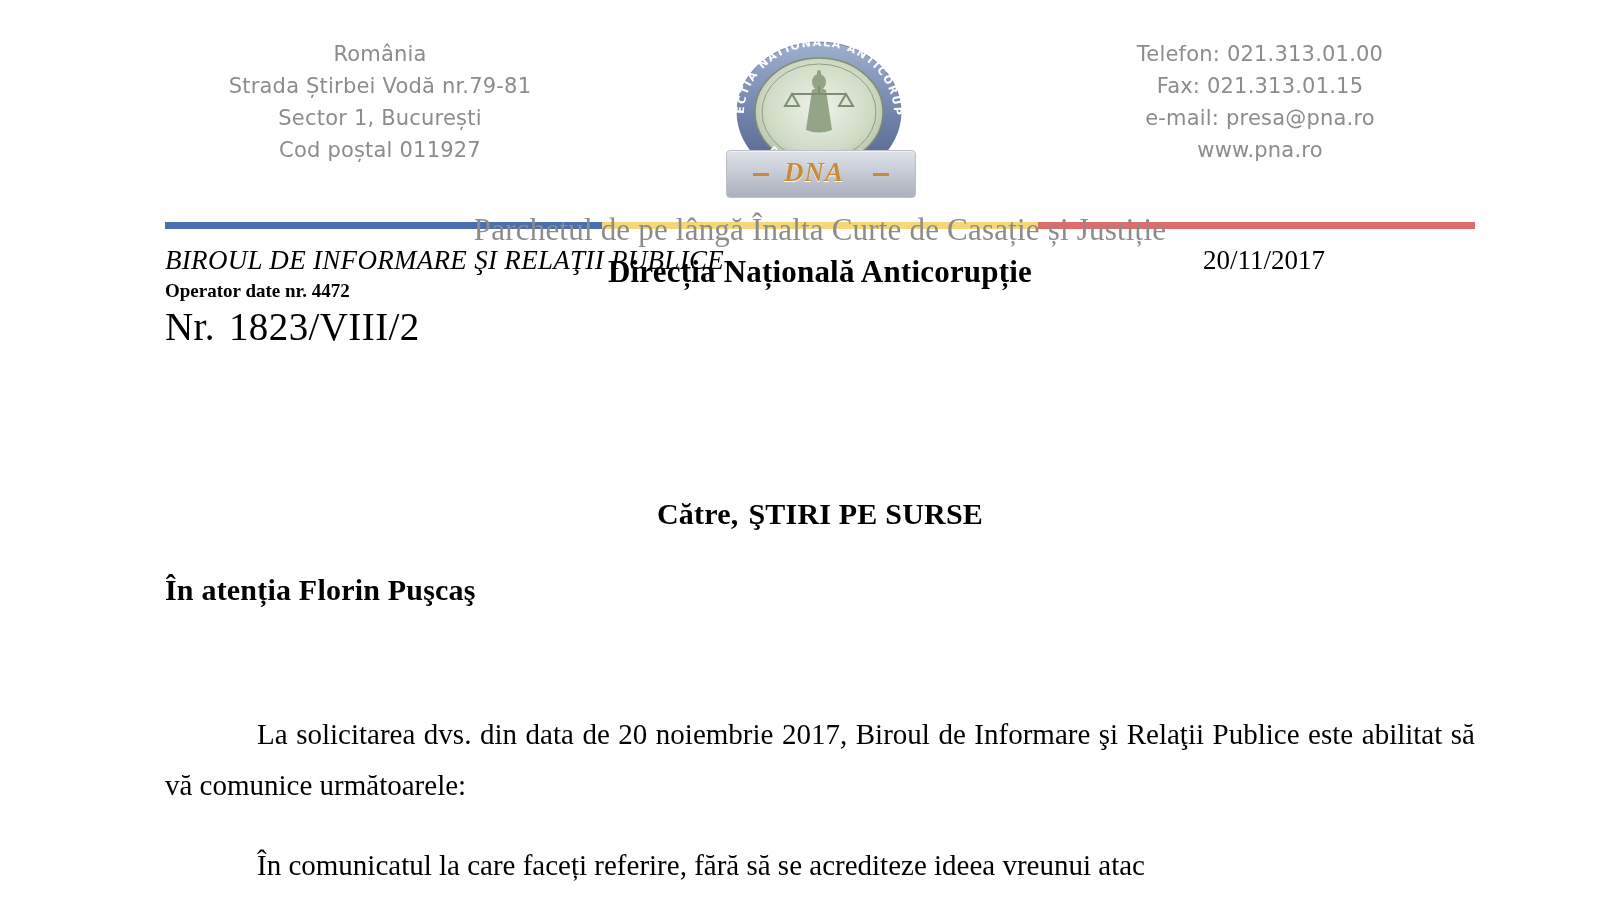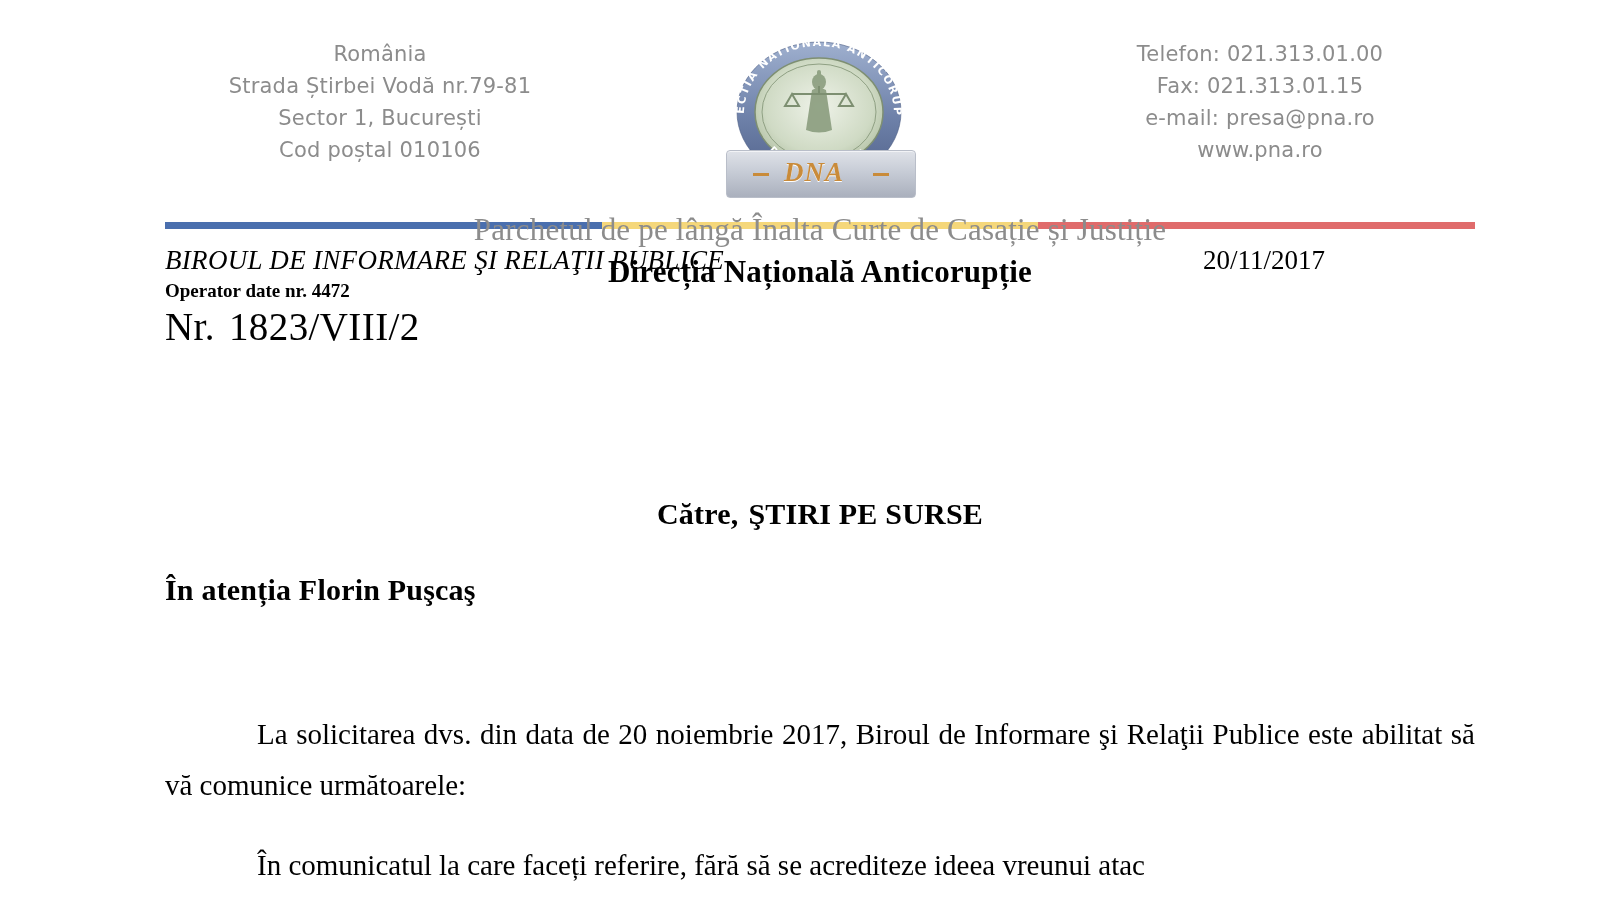--- a/index.html
+++ b/index.html
@@ -224,21 +224,21 @@
 
 <div class="page">
 
   <div class="letterhead">
     <div class="lh-cols">
 
       <div class="lh-left">
         <div>România</div>
         <div>Strada Știrbei Vodă nr.79-81</div>
         <div>Sector 1, București</div>
-        <div>Cod poștal 010106</div>
+        <div>Cod poștal 011927</div>
       </div>
 
       <div class="lh-emblem">
         <div class="emblem">
           <svg class="ring" viewBox="0 0 198 150" xmlns="http://www.w3.org/2000/svg">
             <defs>
               <radialGradient id="discg" cx="50%" cy="45%" r="60%">
                 <stop offset="0%" stop-color="#eef2e8"></stop>
                 <stop offset="70%" stop-color="#cfdac4"></stop>
                 <stop offset="100%" stop-color="#aebda0"></stop>

